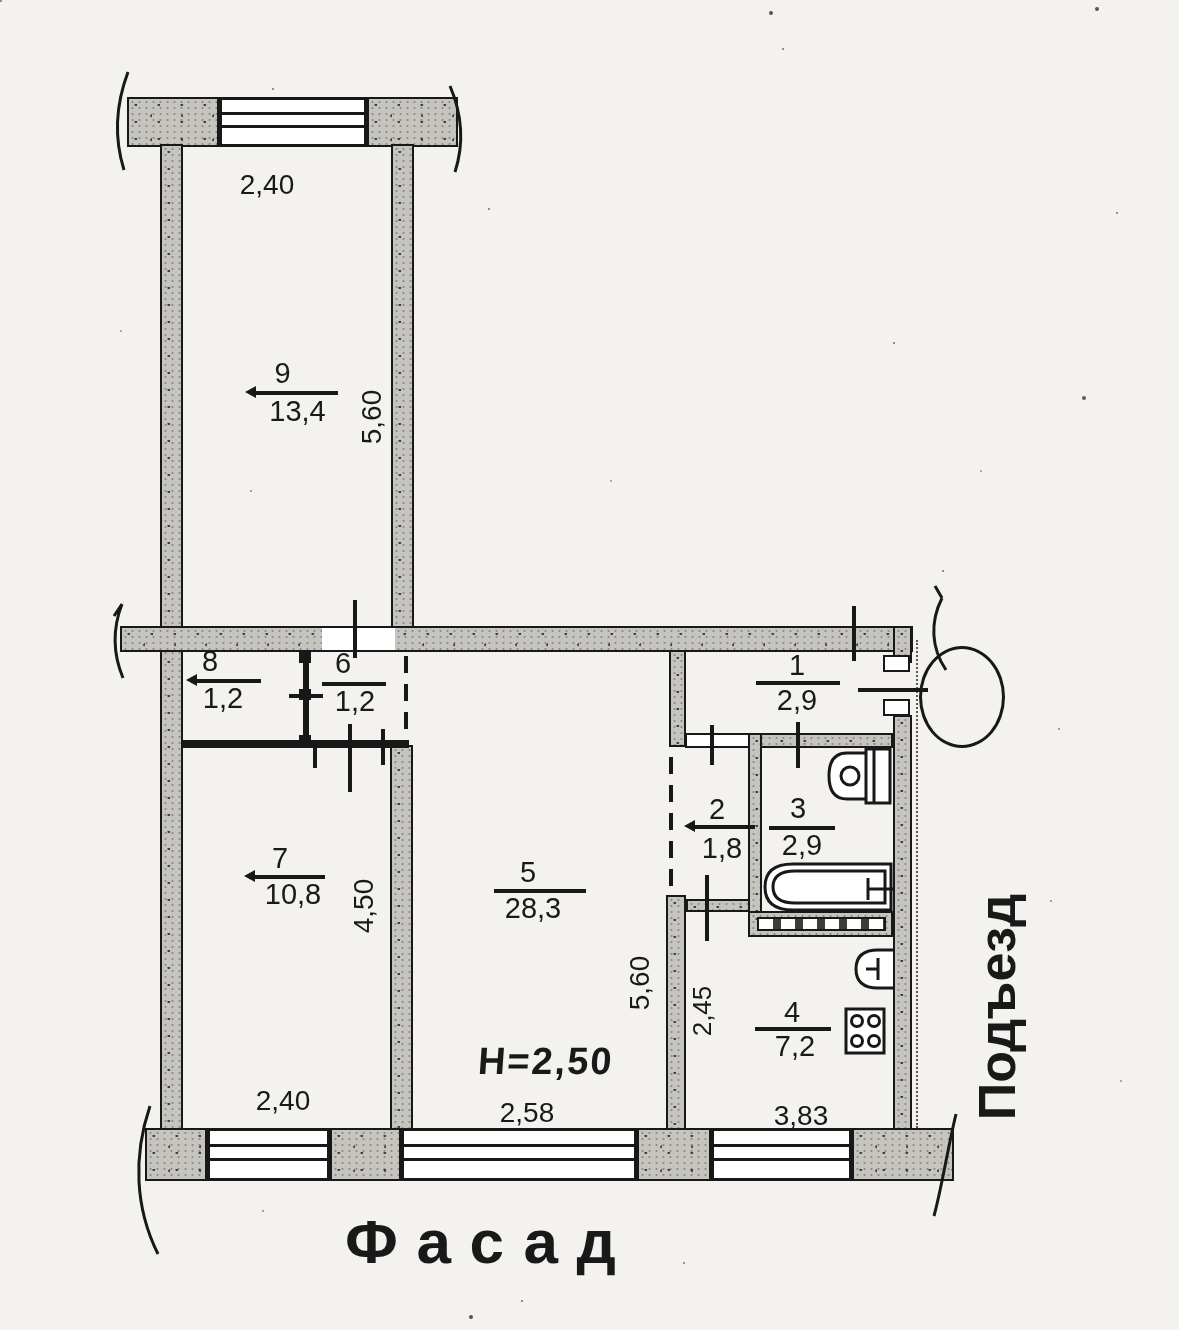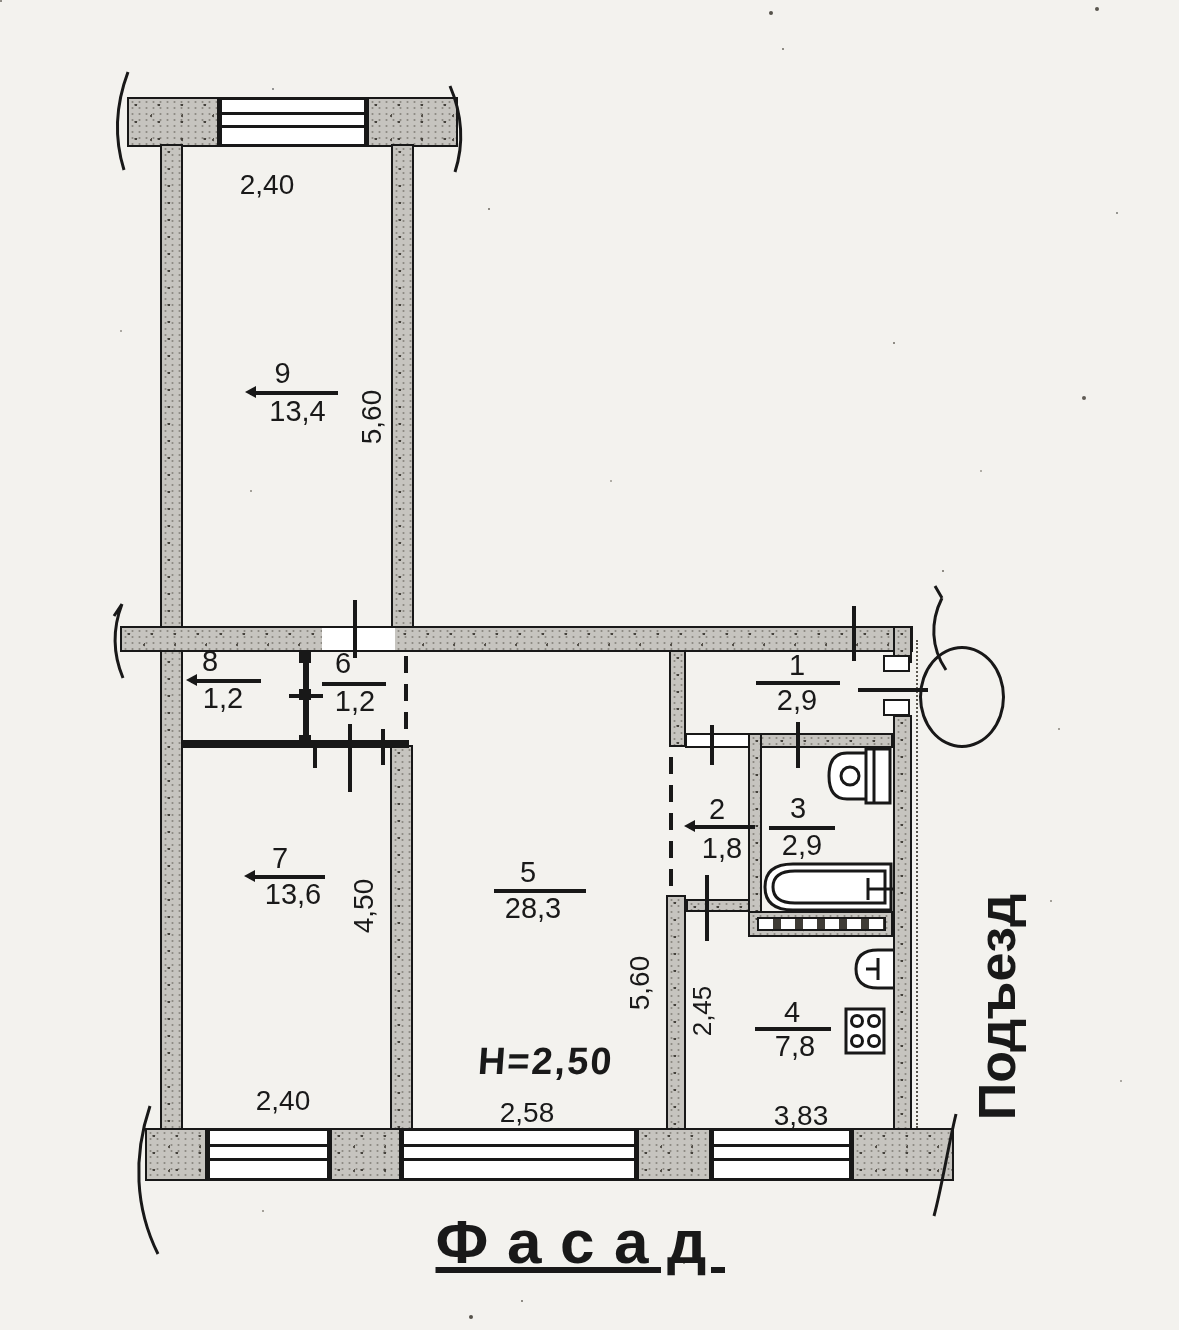--- a/index.html
+++ b/index.html
@@ -114,55 +114,55 @@
   <div class="rnum" style="left:180px;top:646px;width:60px;">8</div>
   <div class="fline arrow" style="left:191px;top:679px;width:70px;"></div>
   <div class="rarea" style="left:192px;top:683px;width:62px;">1,2</div>
 
   <div class="rnum" style="left:313px;top:648px;width:60px;">6</div>
   <div class="fline" style="left:322px;top:682px;width:64px;"></div>
   <div class="rarea" style="left:324px;top:686px;width:62px;">1,2</div>
 
   <div class="rnum" style="left:250px;top:843px;width:60px;">7</div>
   <div class="fline arrow" style="left:249px;top:875px;width:76px;"></div>
-  <div class="rarea" style="left:252px;top:879px;width:82px;">13,6</div>
+  <div class="rarea" style="left:252px;top:879px;width:82px;">10,8</div>
 
   <div class="rnum" style="left:498px;top:857px;width:60px;">5</div>
   <div class="fline" style="left:494px;top:889px;width:92px;"></div>
   <div class="rarea" style="left:492px;top:893px;width:82px;">28,3</div>
 
   <div class="rnum" style="left:767px;top:650px;width:60px;">1</div>
   <div class="fline" style="left:756px;top:681px;width:84px;"></div>
   <div class="rarea" style="left:756px;top:685px;width:82px;">2,9</div>
 
   <div class="rnum" style="left:687px;top:794px;width:60px;">2</div>
   <div class="fline arrow" style="left:689px;top:825px;width:66px;"></div>
   <div class="rarea" style="left:691px;top:801px;width:62px;margin-top:32px;">1,8</div>
 
   <div class="rnum" style="left:768px;top:793px;width:60px;">3</div>
   <div class="fline" style="left:769px;top:826px;width:66px;"></div>
   <div class="rarea" style="left:771px;top:830px;width:62px;">2,9</div>
 
   <div class="rnum" style="left:762px;top:997px;width:60px;">4</div>
   <div class="fline" style="left:755px;top:1027px;width:76px;"></div>
-  <div class="rarea" style="left:763px;top:1031px;width:64px;">7,8</div>
+  <div class="rarea" style="left:763px;top:1031px;width:64px;">7,2</div>
 
   <div class="dim" style="left:207px;top:170px;width:120px;">2,40</div>
   <div class="vdim" style="left:322px;top:402px;">5,60</div>
   <div class="vdim" style="left:314px;top:891px;">4,50</div>
   <div class="vdim" style="left:590px;top:968px;">5,60</div>
   <div class="vdim" style="left:652px;top:996px;font-size:26px;">2,45</div>
   <div class="dim" style="left:223px;top:1086px;width:120px;">2,40</div>
   <div class="dim" style="left:467px;top:1098px;width:120px;">2,58</div>
   <div class="dim" style="left:741px;top:1101px;width:120px;">3,83</div>
   <div class="hnote" style="left:478px;top:1040px;">H=2,50</div>
 
   <div class="circ" style="left:919px;top:646px;width:80px;height:96px;"></div>
   <div class="big" style="left:852px;top:981px;width:290px;height:52px;font-size:52px;display:flex;align-items:center;justify-content:center;transform:rotate(-90deg);">Подъезд</div>
-  <div class="big" style="left:345px;top:1206px;width:380px;font-size:62px;letter-spacing:0.30em;text-align:right;text-decoration:underline;">Фасад</div>
+  <div class="big" style="left:345px;top:1206px;width:380px;font-size:62px;letter-spacing:0.30em;text-align:left;">Фасад</div>
 
   <svg class="overlay" width="1179" height="1330" viewBox="0 0 1179 1330">
     <g stroke="#181818" stroke-width="3" fill="none">
 
       <path d="M128,72 C116,104 114,138 124,170"></path>
       <path d="M450,86 C462,114 464,144 455,172"></path>
       <path d="M122,604 C112,630 113,654 123,678 M122,604 l-8,12"></path>
       <path d="M942,598 C930,622 931,648 946,670 M942,598 l-7,-12"></path>
       <path d="M150,1106 C133,1156 135,1208 158,1254"></path>
       <path d="M956,1114 C947,1152 942,1186 934,1216"></path>

